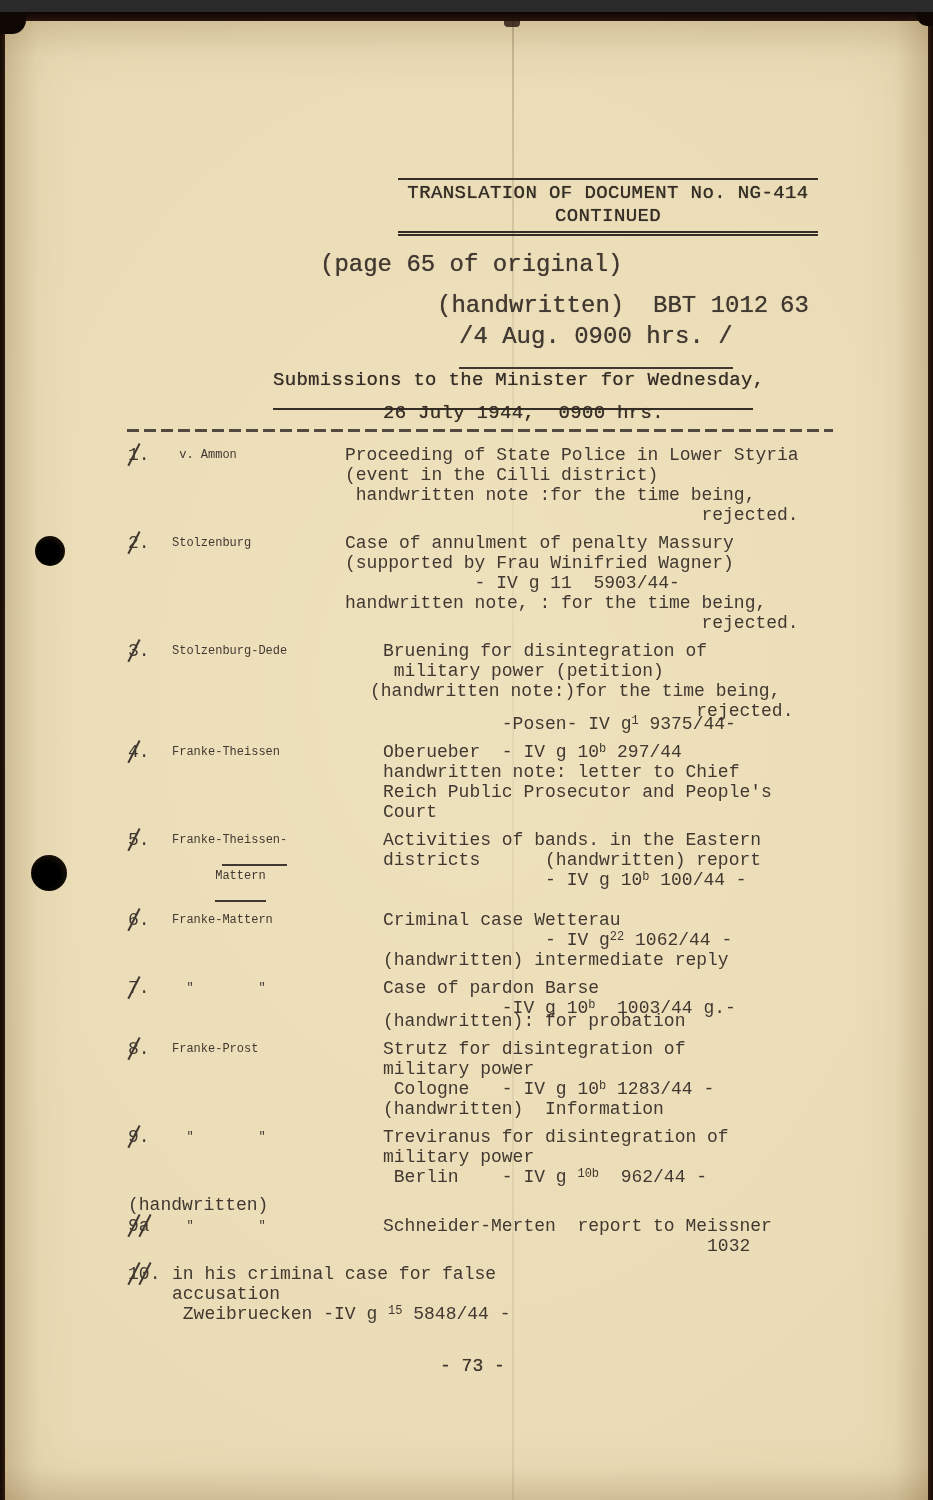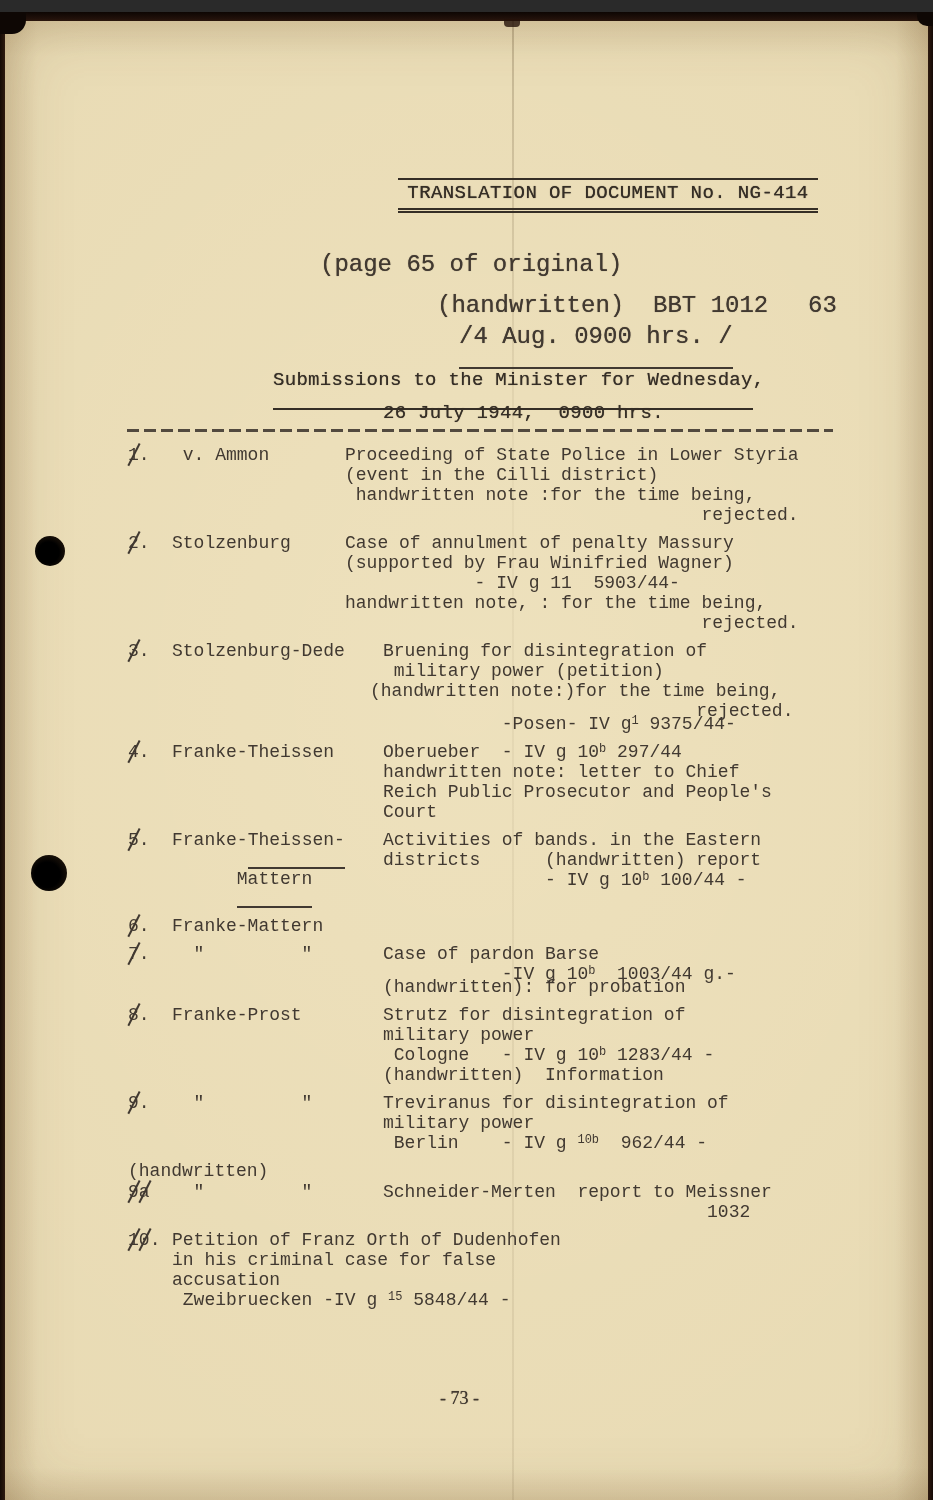--- a/index.html
+++ b/index.html
@@ -69,21 +69,21 @@
     position:absolute;left:127px;top:417px;width:706px;height:3px;
     background:repeating-linear-gradient(90deg,var(--ink) 0 12px, rgba(0,0,0,0) 12px 17px);
     opacity:.9;
   }
 
   
   .entries{position:absolute;left:128px;top:433px;right:34px;}
   .entry{display:grid;grid-template-columns:44px 211px 1fr;margin-bottom:8px;}
   .entry.tight{grid-template-columns:44px 173px 1fr;}
   .entry-num{white-space:pre;font-size:18px;line-height:20px;}
-  .entry-name{white-space:pre;font-size:18px;line-height:20px;}
+  .entry-name{white-space:pre;font-size:12px;line-height:20px;}
   .entry-desc{font-size:18px;line-height:20px;}
   .line{white-space:pre;}
   .line.up{margin-top:-7px;}
   .line.out{margin-left:-13px;}
   .entry-label{white-space:pre;font-size:18px;line-height:20px;margin-bottom:1px;}
   .struck{position:relative;display:inline-block;}
   .struck::after{
     content:"";position:absolute;left:45%;top:-3px;bottom:-2px;width:1.5px;
     background:currentColor;transform:rotate(27deg);
   }
@@ -104,25 +104,26 @@
   <div class="corner corner-tr"></div>
   <div class="corner corner-bl"></div>
   <div class="corner corner-br"></div>
   <div class="top-notch"></div>
 
   <div class="hole hole-1"></div>
   <div class="hole hole-2"></div>
 
   <div class="doc-stamp">
     <div>TRANSLATION OF DOCUMENT No. NG-414</div>
+    <div>CONTINUED</div>
   </div>
 
   <div class="txt" style="left:320px;top:242px;">(page 65 of original)</div>
   <div class="txt" style="left:437px;top:283px;">(handwritten)  BBT 1012</div>
-  <div class="txt" style="left:808px;top:283px;">63</div>
+  <div class="txt" style="left:780px;top:283px;">63</div>
   <div class="txt" style="left:459px;top:313px;"><span class="u">/4 Aug. 0900 hrs. /</span></div>
 
   <div class="txt title-line" style="left:273px;top:357px;"><span class="u">Submissions to the Minister for Wednesday</span>,</div>
   <div class="txt title-line" style="left:383px;top:390px;">26 July 1944,  0900 hrs.</div>
 
   <div class="divider"></div>
 
   <div class="entries" id="entries">
       <div class="entry tight">
         <div class="entry-num"><span class="struck">1</span>.</div>
@@ -171,20 +172,25 @@
         <div class="entry-name"><div class="line">Franke-<span class="u">Theissen-</span></div><div class="line">      <span class="u">Mattern</span></div></div>
         <div class="entry-desc">
           <div class="line">Activities of bands. in the Eastern</div>
           <div class="line">districts      (handwritten) report</div>
           <div class="line">               - IV g 10<sup>b</sup> 100/44 -</div>
         </div>
       </div>
       <div class="entry">
         <div class="entry-num"><span class="struck">6</span>.</div>
         <div class="entry-name"><div class="line">Franke-Mattern</div></div>
+        <div class="entry-desc">
+          <div class="line">Criminal case Wetterau</div>
+          <div class="line">               - IV g<sup>22</sup> 1062/44 -</div>
+          <div class="line">(handwritten) intermediate reply</div>
+        </div>
       </div>
       <div class="entry">
         <div class="entry-num"><span class="struck">7</span>.</div>
         <div class="entry-name"><div class="line">  "         "</div></div>
         <div class="entry-desc">
           <div class="line">Case of pardon Barse</div>
           <div class="line">           -IV g 10<sup>b</sup>  1003/44 g.-</div>
           <div class="line up">(handwritten): for probation</div>
         </div>
       </div>
@@ -212,23 +218,22 @@
         <div class="entry-num"><span class="struck">9</span><span class="struck">a</span></div>
         <div class="entry-name"><div class="line">  "         "</div></div>
         <div class="entry-desc">
           <div class="line">Schneider-Merten  report to Meissner</div>
           <div class="line">                              1032</div>
         </div>
       </div>
       <div class="entry">
         <div class="entry-num"><span class="struck">1</span><span class="struck">0</span>.</div>
         <div class="entry-desc">
-          <div class="line">Petition of Franz Orth of Dudenhofen</div>
           <div class="line">in his criminal case for false</div>
           <div class="line">accusation</div>
           <div class="line"> Zweibruecken -IV g <sup>15</sup> 5848/44 -</div>
         </div>
       </div>
     </div>
 
-  <div class="txt footer-page" style="left:440px;top:1375px;font-family:Liberation Serif, serif;">- 73 -</div>
+  <div class="txt footer-page" style="left:440px;top:1343px;">- 73 -</div>
 
 </div>
 
 </body></html>

